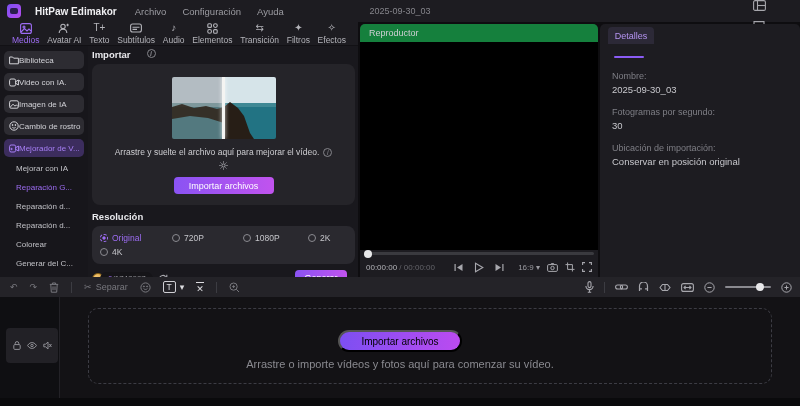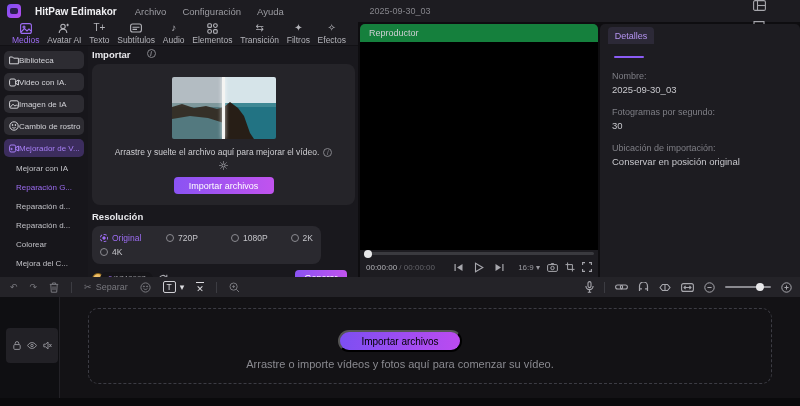--- a/index.html
+++ b/index.html
@@ -43,21 +43,21 @@
   .import-card { margin-top:3px; width:263px; height:141px; background:#252429; border-radius:8px; display:flex; flex-direction:column; align-items:center; }
   .photo { position:relative; width:104px; height:62px; margin-top:13px; border-radius:2px; overflow:hidden; }
   .ph-l { position:absolute; left:0; top:0; width:52px; height:62px; background:linear-gradient(#b3bcc2 0 42%,#7e989c 42% 48%,#53797f 48% 100%); }
   .ph-r { position:absolute; left:52px; top:0; width:52px; height:62px; background:linear-gradient(#d6e4e9 0 42%,#4republic 42%,#2e7d8a 48% 100%); background:linear-gradient(#d6e4e9 0 42%,#3f8894 42% 48%,#227383 48% 100%); }
   .ph-div { position:absolute; left:50px; top:0; width:3px; height:62px; background:#f4f4f2; box-shadow:0 0 4px rgba(255,255,255,.8); }
   .drop-hint { margin-top:8px; display:flex; align-items:center; gap:4px; color:#cfcfd3; font-size:8.5px; }
   .gearline { margin-top:4px; }
   .btn-grad { border:none; color:#fff; border-radius:4px; background:linear-gradient(90deg,#8a53f3,#c153ee); font-size:9px; }
   .import-files-btn { margin-top:7px; width:100px; height:17px; }
   .res-title { margin-top:6px; }
-  .res-card { margin-top:3px; width:229px; height:38px; background:#2a292f; border-radius:8px; padding:5px 8px 0 8px; }
+  .res-card { margin-top:3px; width:263px; height:38px; background:#2a292f; border-radius:8px; padding:5px 8px 0 8px; }
   .res-row { display:flex; align-items:center; height:14px; }
   .radio { display:inline-flex; align-items:center; gap:4px; color:#c6c6cb; font-size:8.5px; }
   .rdot { width:8px; height:8px; border:1px solid #8a8a90; border-radius:50%; display:inline-block; }
   .radio.sel { color:#9d6cf3; }
   .radio.sel .rdot { border:1px dashed #9d6cf3; background:radial-gradient(circle,#9d6cf3 0 35%,transparent 40%); }
   .credit-row { margin-top:6px; display:flex; align-items:center; position:relative; height:17px; }
   .coin { width:12px; height:12px; border-radius:50%; background:radial-gradient(circle at 35% 35%,#f2c879,#d99a2e); border:1px solid #8a6216; }
   .credit-pill { margin-left:-4px; background:#151418; border-radius:7px; height:13px; display:flex; align-items:center; padding:0 7px 0 8px; font-size:8px; color:#9a9aa0; }
   .credit-pill .used { color:#9d6cf3; }
   .refresh { margin-left:5px; }
@@ -261,21 +261,21 @@
               <path d="M2.6,3.4 l0.5,1 l1,0.5 l-1,0.5 l-0.5,1 l-0.5,-1 l-1,-0.5 l1,-0.5 Z" fill="currentColor" stroke="none"></path>
             </svg>
           </span>
         <span>Mejorador de V...</span>
       </div>
       <div class="side-sub">Mejorar con IA</div>
       <div class="side-sub sel">Reparación G...</div>
       <div class="side-sub">Reparación d...</div>
       <div class="side-sub">Reparación d...</div>
       <div class="side-sub">Colorear</div>
-      <div class="side-sub">Mejora del C...</div>
+      <div class="side-sub">Generar del C...</div>
     </div>
 
     <div class="importcol">
       <div class="sec-title">
         <span>Importar</span>
         <span class="infocirc">i</span>
       </div>
       <div class="import-card">
         <div class="photo">
           <div class="ph-l"></div>

